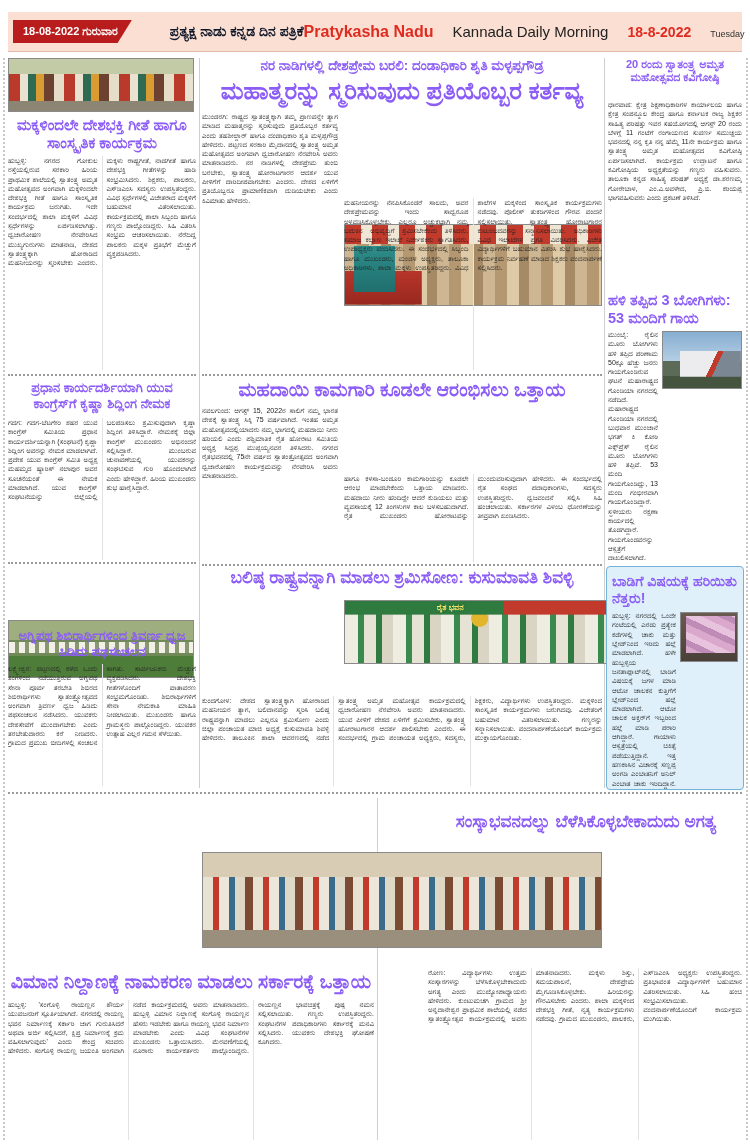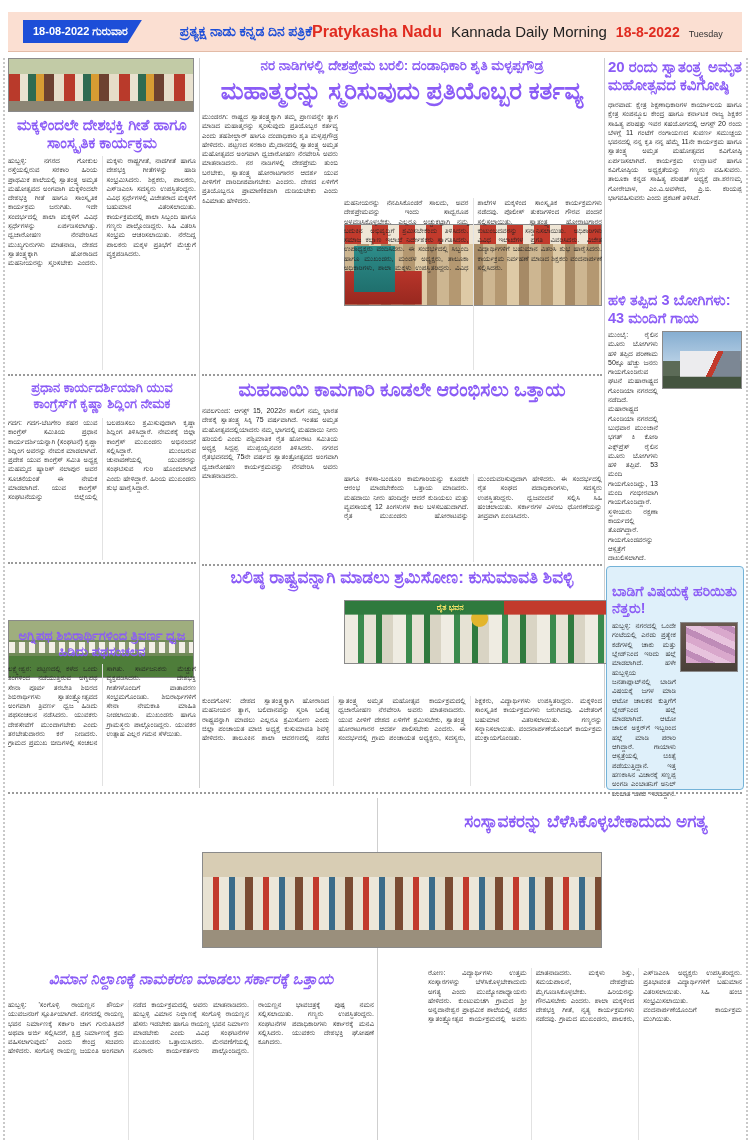--- a/index.html
+++ b/index.html
@@ -8,26 +8,26 @@
     position:relative; width:750px; height:1148px; background:#fff;
     font-family:"Liberation Sans", sans-serif; color:#1a1a1a; overflow:hidden;
   }
   .abs { position:absolute; }
   
   #masthead {
     left:8px; top:12px; width:734px; height:40px; background:#fbdfd2;
     display:flex; align-items:center; border-bottom:1px solid #e3bba7;
   }
   #datebox {
-    margin-left:15px; background:#1d4ed8; color:#fff; font-weight:bold;
+    margin-left:5px; background:#b91c1c; color:#fff; font-weight:bold;
     font-size:11px; padding:5px 14px 5px 10px; white-space:nowrap;
     clip-path:polygon(0 0,100% 0,88% 100%,0 100%);
   }
-  #paper-kn { color:#1d4ed8; font-weight:bold; font-size:14px; margin-left:38px; white-space:nowrap;font-family:Liberation Serif, serif;}
-  #mast-right { margin-left:auto; display:flex; align-items:baseline; gap:9px; margin-right:22px; white-space:nowrap;}
+  #paper-kn { color:#0f172a; font-weight:bold; font-size:14px; margin-left:38px; white-space:nowrap;}
+  #mast-right { margin-left:auto; display:flex; align-items:baseline; gap:19px; margin-right:22px; white-space:nowrap;}
   #paper-en { color:#e02b20; font-weight:bold; font-size:16px; }
   #tagline-en { color:#222; font-size:15px; }
   #date-en { color:#e02b20; font-weight:bold; font-size:14px; }
   #day-en { color:#333; font-size:9px; }
   #mast-div { width:1px; height:34px; background:#b98; margin-right:10px;}
   #shield {
     width:26px; height:28px; background:#f7c71f; border:1.5px solid #8a6a00;
     clip-path:polygon(50% 0,100% 12%,100% 62%,50% 100%,0 62%,0 12%);
     display:flex; align-items:center; justify-content:center;
     color:#d01f14; font-weight:bold; font-size:14px; margin-right:8px;
@@ -75,21 +75,21 @@
     linear-gradient(#d8cdb4 0 26%, rgba(0,0,0,0) 26%),
     linear-gradient(rgba(0,0,0,0) 82%,#9a8f7c 82%),
     repeating-linear-gradient(90deg,#e8e2d2 0 10px,#c23a2c 10px 16px,#ece7da 16px 26px,#3a6b8a 26px 32px,#e0d8c6 32px 42px,#7a4a32 42px 50px); }
   #photo-banner-e {
     position:absolute; top:2px; left:30%; color:#ffe66b; font-weight:bold;
     font-size:8px; white-space:nowrap; text-shadow:0 0 2px #063;
   }
   
   #bluebox {
     left:606px; top:566px; width:138px; height:224px; background:#dff0fa;
-    border:1.5px solid #74b3d8; border-radius:4px; padding:16px 5px;
+    border:1.5px solid #74b3d8; border-radius:4px; padding:6px 5px;
   }
 </style>
 </head>
 <body>
 
 <div id="page">
 
   <div class="abs edge" style="left:3px;top:58px;height:1082px;"></div>
   <div class="abs edge" style="left:746px;top:58px;height:1082px;"></div>
 
@@ -141,39 +141,39 @@
     <div id="photo-banner-e">ರೈತ ಭವನ</div>
   </div>
   <div class="abs body-txt cols2" style="left:344px;top:474px;width:258px;height:88px;">ಹಾಗೂ ಕಳಸಾ-ಬಂಡೂರಿ ಕಾಮಗಾರಿಯನ್ನು ಕೂಡಲೇ ಆರಂಭ ಮಾಡಬೇಕೆಂದು ಒತ್ತಾಯ ಮಾಡಿದರು. ಮಹದಾಯಿ ನೀರು ಹರಿದಿದ್ದೇ ಆದರೆ ಕುಡಿಯಲು ಮತ್ತು ವ್ಯವಸಾಯಕ್ಕೆ 12 ತಿಂಗಳುಗಳ ಕಾಲ ಬಳಸಬಹುದಾಗಿದೆ. ರೈತ ಮುಖಂಡರು ಹೋರಾಟವನ್ನು ಮುಂದುವರಿಸುವುದಾಗಿ ಹೇಳಿದರು. ಈ ಸಂದರ್ಭದಲ್ಲಿ ರೈತ ಸಂಘದ ಪದಾಧಿಕಾರಿಗಳು, ಸದಸ್ಯರು ಉಪಸ್ಥಿತರಿದ್ದರು. ಧ್ವಜವಂದನೆ ಸಲ್ಲಿಸಿ ಸಿಹಿ ಹಂಚಲಾಯಿತು. ಸರ್ಕಾರಗಳ ವಿಳಂಬ ಧೋರಣೆಯನ್ನು ತೀವ್ರವಾಗಿ ಖಂಡಿಸಿದರು.</div>
 
   <div class="abs hsep" style="left:202px;top:564px;width:400px;"></div>
 
   <div class="abs headline" style="left:202px;top:568px;width:400px;font-size:17px;">ಬಲಿಷ್ಠ ರಾಷ್ಟ್ರವನ್ನಾಗಿ ಮಾಡಲು ಶ್ರಮಿಸೋಣ: ಕುಸುಮಾವತಿ ಶಿವಳ್ಳಿ</div>
   <div class="abs photo photoG" style="left:202px;top:594px;width:400px;height:96px;"></div>
   <div class="abs body-txt cols3" style="left:202px;top:696px;width:400px;height:90px;">ಕುಂದಗೋಳ: ದೇಶದ ಸ್ವಾತಂತ್ರ್ಯಕ್ಕಾಗಿ ಹೋರಾಡಿದ ಮಹನೀಯರ ತ್ಯಾಗ, ಬಲಿದಾನವನ್ನು ಸ್ಮರಿಸಿ ಬಲಿಷ್ಠ ರಾಷ್ಟ್ರವನ್ನಾಗಿ ಮಾಡಲು ಎಲ್ಲರೂ ಶ್ರಮಿಸೋಣ ಎಂದು ಜಿಲ್ಲಾ ಪಂಚಾಯತ ಮಾಜಿ ಅಧ್ಯಕ್ಷೆ ಕುಸುಮಾವತಿ ಶಿವಳ್ಳಿ ಹೇಳಿದರು. ತಾಲೂಕಿನ ಶಾಲಾ ಆವರಣದಲ್ಲಿ ನಡೆದ ಸ್ವಾತಂತ್ರ್ಯ ಅಮೃತ ಮಹೋತ್ಸವ ಕಾರ್ಯಕ್ರಮದಲ್ಲಿ ಧ್ವಜಾರೋಹಣ ನೆರವೇರಿಸಿ ಅವರು ಮಾತನಾಡಿದರು. ಯುವ ಪೀಳಿಗೆ ದೇಶದ ಏಳಿಗೆಗೆ ಶ್ರಮಿಸಬೇಕು, ಸ್ವಾತಂತ್ರ್ಯ ಹೋರಾಟಗಾರರ ಆದರ್ಶ ಪಾಲಿಸಬೇಕು ಎಂದರು. ಈ ಸಂದರ್ಭದಲ್ಲಿ ಗ್ರಾಮ ಪಂಚಾಯತ ಅಧ್ಯಕ್ಷರು, ಸದಸ್ಯರು, ಶಿಕ್ಷಕರು, ವಿದ್ಯಾರ್ಥಿಗಳು ಉಪಸ್ಥಿತರಿದ್ದರು. ಮಕ್ಕಳಿಂದ ಸಾಂಸ್ಕೃತಿಕ ಕಾರ್ಯಕ್ರಮಗಳು ಜರುಗಿದವು. ವಿಜೇತರಿಗೆ ಬಹುಮಾನ ವಿತರಿಸಲಾಯಿತು. ಗಣ್ಯರನ್ನು ಸನ್ಮಾನಿಸಲಾಯಿತು. ವಂದನಾರ್ಪಣೆಯೊಂದಿಗೆ ಕಾರ್ಯಕ್ರಮ ಮುಕ್ತಾಯಗೊಂಡಿತು.</div>
 
-  <div class="abs headline" style="left:608px;top:58px;width:134px;font-size:15px;text-align:left;">20 ರಂದು ಸ್ವಾತಂತ್ರ್ಯ ಅಮೃತ ಮಹೋತ್ಸವದ ಕವಿಗೋಷ್ಠಿ</div>
+  <div class="abs headline" style="left:608px;top:58px;width:134px;font-size:11px;text-align:center;">20 ರಂದು ಸ್ವಾತಂತ್ರ್ಯ ಅಮೃತ ಮಹೋತ್ಸವದ ಕವಿಗೋಷ್ಠಿ</div>
   <div class="abs body-txt" style="left:608px;top:100px;width:134px;height:188px;">ಧಾರವಾಡ: ಕ್ಷೇತ್ರ ಶಿಕ್ಷಣಾಧಿಕಾರಿಗಳ ಕಾರ್ಯಾಲಯ ಹಾಗೂ ಕ್ಷೇತ್ರ ಸಂಪನ್ಮೂಲ ಕೇಂದ್ರ ಹಾಗೂ ಕರ್ನಾಟಕ ರಾಜ್ಯ ಶಿಕ್ಷಕರ ಸಾಹಿತ್ಯ ಪರಿಷತ್ತು ಇವರ ಸಹಯೋಗದಲ್ಲಿ ಆಗಸ್ಟ್ 20 ರಂದು ಬೆಳಗ್ಗೆ 11 ಗಂಟೆಗೆ ರಂಗಾಯಣದ ಸುವರ್ಣ ಸಮುಚ್ಚಯ ಭವನದಲ್ಲಿ ನನ್ನ ಕೃತಿ ನನ್ನ ಹೆಮ್ಮೆ 11ನೇ ಕಾರ್ಯಕ್ರಮ ಹಾಗೂ ಸ್ವಾತಂತ್ರ್ಯ ಅಮೃತ ಮಹೋತ್ಸವದ ಕವಿಗೋಷ್ಠಿ ಏರ್ಪಡಿಸಲಾಗಿದೆ. ಕಾರ್ಯಕ್ರಮ ಉದ್ಘಾಟನೆ ಹಾಗೂ ಕವಿಗೋಷ್ಠಿಯ ಅಧ್ಯಕ್ಷತೆಯನ್ನು ಗಣ್ಯರು ವಹಿಸುವರು. ತಾಲೂಕಾ ಕನ್ನಡ ಸಾಹಿತ್ಯ ಪರಿಷತ್ ಅಧ್ಯಕ್ಷೆ ಡಾ.ಶರಣಮ್ಮ ಗೋರೇಬಾಳ, ಎಂ.ವಿ.ಅವಳೇದ, ಪ್ರಿ.ಬಿ. ಕರಿಯಪ್ಪ ಭಾಗವಹಿಸುವರು ಎಂದು ಪ್ರಕಟಣೆ ತಿಳಿಸಿದೆ.</div>
 
-  <div class="abs headline" style="left:608px;top:292px;width:134px;font-size:14.5px;text-align:left;">ಹಳಿ ತಪ್ಪಿದ 3 ಬೋಗಿಗಳು: 43 ಮಂದಿಗೆ ಗಾಯ</div>
+  <div class="abs headline" style="left:608px;top:292px;width:134px;font-size:14.5px;text-align:left;">ಹಳಿ ತಪ್ಪಿದ 3 ಬೋಗಿಗಳು: 53 ಮಂದಿಗೆ ಗಾಯ</div>
   <div class="abs" style="left:608px;top:330px;width:134px;height:232px;overflow:hidden;">
     <div class="photo photoTrain" style="float:right;width:80px;height:58px;margin:1px 0 2px 4px;"></div>
     <div class="body-txt" style="height:232px;">ಮುಂಬೈ: ರೈಲಿನ ಮೂರು ಬೋಗಿಗಳು ಹಳಿ ತಪ್ಪಿದ ಪರಿಣಾಮ 50ಕ್ಕೂ ಹೆಚ್ಚು ಜನರು ಗಾಯಗೊಂಡಿರುವ ಘಟನೆ ಮಹಾರಾಷ್ಟ್ರದ ಗೊಂಡಿಯಾ ನಗರದಲ್ಲಿ ನಡೆದಿದೆ. ಮಹಾರಾಷ್ಟ್ರದ ಗೊಂಡಿಯಾ ನಗರದಲ್ಲಿ ಬುಧವಾರ ಮುಂಜಾನೆ ಭಗತ್ ಕಿ ಕೋಠಿ ಎಕ್ಸ್‌ಪ್ರೆಸ್ ರೈಲಿನ ಮೂರು ಬೋಗಿಗಳು ಹಳಿ ತಪ್ಪಿವೆ. 53 ಮಂದಿ ಗಾಯಗೊಂಡಿದ್ದು, 13 ಮಂದಿ ಗಂಭೀರವಾಗಿ ಗಾಯಗೊಂಡಿದ್ದಾರೆ. ಸ್ಥಳೀಯರು ರಕ್ಷಣಾ ಕಾರ್ಯದಲ್ಲಿ ತೊಡಗಿದ್ದಾರೆ. ಗಾಯಗೊಂಡವರನ್ನು ಆಸ್ಪತ್ರೆಗೆ ದಾಖಲಿಸಲಾಗಿದೆ. ಘಟನೆ ಕುರಿತು ರೈಲ್ವೆ ಇಲಾಖೆ ತನಿಖೆಗೆ ಆದೇಶಿಸಿದೆ. ಎರಡು ರೈಲುಗಳ ಓಡಾಟ ಸ್ಥಗಿತಗೊಂಡಿದ್ದು, ಪ್ರಯಾಣಿಕರು ಪರದಾಡುವಂತಾಯಿತು. ಹಳಿ ದುರಸ್ತಿ ಕಾರ್ಯ ಭರದಿಂದ ಸಾಗಿದೆ. ಅಪಘಾತದ ಕಾರಣ ಇನ್ನೂ ತಿಳಿದುಬಂದಿಲ್ಲ ಎಂದು ಅಧಿಕಾರಿಗಳು ಮಾಹಿತಿ ನೀಡಿದ್ದಾರೆ.</div>
   </div>
 
   <div class="abs" id="bluebox">
     <div class="headline" style="font-size:14px;text-align:left;">ಬಾಡಿಗೆ ವಿಷಯಕ್ಕೆ ಹರಿಯಿತು ನೆತ್ತರು!</div>
     <div style="margin-top:4px;overflow:hidden;height:178px;">
       <div class="photo photoMoney" style="float:right;width:58px;height:50px;margin:1px 0 2px 4px;"></div>
       <div class="body-txt" style="height:178px;">ಹುಬ್ಬಳ್ಳಿ: ನಗರದಲ್ಲಿ ಒಂದೇ ಗಂಟೆಯಲ್ಲಿ ಎರಡು ಪ್ರತ್ಯೇಕ ಕಡೆಗಳಲ್ಲಿ ಚಾಕು ಮತ್ತು ಬ್ಲೇಡ್‌ನಿಂದ ಇರಿದು ಹಲ್ಲೆ ಮಾಡಲಾಗಿದೆ. ಹಳೇ ಹುಬ್ಬಳ್ಳಿಯ ಜನತಾಪ್ಲಾಟ್‌ನಲ್ಲಿ ಬಾಡಿಗೆ ವಿಷಯಕ್ಕೆ ಜಗಳ ಮಾಡಿ ಆಟೋ ಚಾಲಕನ ಕುತ್ತಿಗೆಗೆ ಬ್ಲೇಡ್‌ನಿಂದ ಹಲ್ಲೆ ಮಾಡಲಾಗಿದೆ. ಆಟೋ ಚಾಲಕ ಅಕ್ತರ್‌ಗೆ ಇಬ್ಬರಿಂದ ಹಲ್ಲೆ ಮಾಡಿ ಪರಾರಿ ಆಗಿದ್ದಾರೆ. ಗಾಯಾಳು ಆಸ್ಪತ್ರೆಯಲ್ಲಿ ಚಿಕಿತ್ಸೆ ಪಡೆಯುತ್ತಿದ್ದಾನೆ. ಇತ್ತ ಹಣಕಾಸಿನ ವಿಚಾರಕ್ಕೆ ಸಣ್ಣಪ್ಪ ಅಂಗಡಿ ಎಂಬಾತನಿಗೆ ಅನಿಲ್ ಎಂಬಾತ ಚಾಕು ಇರಿದಿದ್ದಾನೆ. ಹಳೇ ಹುಬ್ಬಳ್ಳಿ ಠಾಣೆಯಲ್ಲಿ ಪ್ರಕರಣ ದಾಖಲಾಗಿದ್ದು, ಕೆಲವೇ ನಿಮಿಷಗಳಲ್ಲಿ ಆರೋಪಿಯನ್ನು ಪಿಐ ರಾಘವೇಂದ್ರ ಹಳ್ಳೂರ ಬಂಧಿಸಿದ್ದಾರೆ.</div>
     </div>
   </div>
 
   <div class="abs hsep" style="left:8px;top:792px;width:734px;"></div>
 
-  <div class="abs headline" style="left:8px;top:970px;width:366px;font-size:15px;font-style:italic;">ವಿಮಾನ ನಿಲ್ದಾಣಕ್ಕೆ ನಾಮಕರಣ ಮಾಡಲು ಸರ್ಕಾರಕ್ಕೆ ಒತ್ತಾಯ</div>
+  <div class="abs headline" style="left:8px;top:970px;width:366px;font-size:19px;">ವಿಮಾನ ನಿಲ್ದಾಣಕ್ಕೆ ನಾಮಕರಣ ಮಾಡಲು ಸರ್ಕಾರಕ್ಕೆ ಒತ್ತಾಯ</div>
   <div class="abs body-txt cols3" style="left:8px;top:1000px;width:366px;height:140px;">ಹುಬ್ಬಳ್ಳಿ: 'ಸಂಗೊಳ್ಳಿ ರಾಯಣ್ಣನ ಶೌರ್ಯ ಯುವಜನರಿಗೆ ಸ್ಫೂರ್ತಿಯಾಗಿದೆ. ನಗರದಲ್ಲಿ ರಾಯಣ್ಣ ಭವನ ನಿರ್ಮಾಣಕ್ಕೆ ಸರ್ಕಾರಿ ಜಾಗ ಗುರುತಿಸಿದರೆ ಅಥವಾ ಅರ್ಜಿ ಸಲ್ಲಿಸಿದರೆ, ಕ್ಷಿಪ್ರ ನಿರ್ಮಾಣಕ್ಕೆ ಕ್ರಮ ವಹಿಸಲಾಗುವುದು' ಎಂದು ಕೇಂದ್ರ ಸಚಿವರು ಹೇಳಿದರು. ಸಂಗೊಳ್ಳಿ ರಾಯಣ್ಣ ಜಯಂತಿ ಅಂಗವಾಗಿ ನಡೆದ ಕಾರ್ಯಕ್ರಮದಲ್ಲಿ ಅವರು ಮಾತನಾಡಿದರು. ಹುಬ್ಬಳ್ಳಿ ವಿಮಾನ ನಿಲ್ದಾಣಕ್ಕೆ ಸಂಗೊಳ್ಳಿ ರಾಯಣ್ಣನ ಹೆಸರು ಇಡಬೇಕು ಹಾಗೂ ರಾಯಣ್ಣ ಭವನ ನಿರ್ಮಾಣ ಮಾಡಬೇಕು ಎಂದು ವಿವಿಧ ಸಂಘಟನೆಗಳ ಮುಖಂಡರು ಒತ್ತಾಯಿಸಿದರು. ಮೆರವಣಿಗೆಯಲ್ಲಿ ನೂರಾರು ಕಾರ್ಯಕರ್ತರು ಪಾಲ್ಗೊಂಡಿದ್ದರು. ರಾಯಣ್ಣನ ಭಾವಚಿತ್ರಕ್ಕೆ ಪುಷ್ಪ ನಮನ ಸಲ್ಲಿಸಲಾಯಿತು. ಗಣ್ಯರು ಉಪಸ್ಥಿತರಿದ್ದರು. ಸಂಘಟನೆಗಳ ಪದಾಧಿಕಾರಿಗಳು ಸರ್ಕಾರಕ್ಕೆ ಮನವಿ ಸಲ್ಲಿಸಿದರು. ಯುವಕರು ದೇಶಭಕ್ತಿ ಘೋಷಣೆ ಕೂಗಿದರು.</div>
 
-  <div class="abs headline" style="left:430px;top:812px;width:312px;font-size:17px;">ಸಂಸ್ಕಾವಕರನ್ನು ಬೆಳೆಸಿಕೊಳ್ಳಬೇಕಾದುದು ಅಗತ್ಯ</div>
+  <div class="abs headline" style="left:430px;top:812px;width:312px;font-size:17px;">ಸಂಸ್ಕಾಭವನದಲ್ನು ಬೆಳೆಸಿಕೊಳ್ಳಬೇಕಾದುದು ಅಗತ್ಯ</div>
 
   <div class="abs body-txt cols3" style="left:428px;top:968px;width:314px;height:172px;">ರೋಣ: ವಿದ್ಯಾರ್ಥಿಗಳು ಉತ್ತಮ ಸಂಸ್ಕಾರಗಳನ್ನು ಬೆಳೆಸಿಕೊಳ್ಳಬೇಕಾದುದು ಅಗತ್ಯ ಎಂದು ಮುಖ್ಯೋಪಾಧ್ಯಾಯರು ಹೇಳಿದರು. ಕುಂಟುಮಚಗಿ ಗ್ರಾಮದ ಶ್ರೀ ಅನ್ನದಾನೇಶ್ವರ ಪ್ರಾಥಮಿಕ ಶಾಲೆಯಲ್ಲಿ ನಡೆದ ಸ್ವಾತಂತ್ರ್ಯೋತ್ಸವ ಕಾರ್ಯಕ್ರಮದಲ್ಲಿ ಅವರು ಮಾತನಾಡಿದರು. ಮಕ್ಕಳು ಶಿಸ್ತು, ಸಮಯಪಾಲನೆ, ದೇಶಪ್ರೇಮ ಮೈಗೂಡಿಸಿಕೊಳ್ಳಬೇಕು. ಹಿರಿಯರನ್ನು ಗೌರವಿಸಬೇಕು ಎಂದರು. ಶಾಲಾ ಮಕ್ಕಳಿಂದ ದೇಶಭಕ್ತಿ ಗೀತೆ, ನೃತ್ಯ ಕಾರ್ಯಕ್ರಮಗಳು ನಡೆದವು. ಗ್ರಾಮದ ಮುಖಂಡರು, ಪಾಲಕರು, ಎಸ್‌ಡಿಎಂಸಿ ಅಧ್ಯಕ್ಷರು ಉಪಸ್ಥಿತರಿದ್ದರು. ಪ್ರತಿಭಾವಂತ ವಿದ್ಯಾರ್ಥಿಗಳಿಗೆ ಬಹುಮಾನ ವಿತರಿಸಲಾಯಿತು. ಸಿಹಿ ಹಂಚಿ ಸಂಭ್ರಮಿಸಲಾಯಿತು. ವಂದನಾರ್ಪಣೆಯೊಂದಿಗೆ ಕಾರ್ಯಕ್ರಮ ಮುಗಿಯಿತು.</div>
 
 </div>
 
 </body></html>

